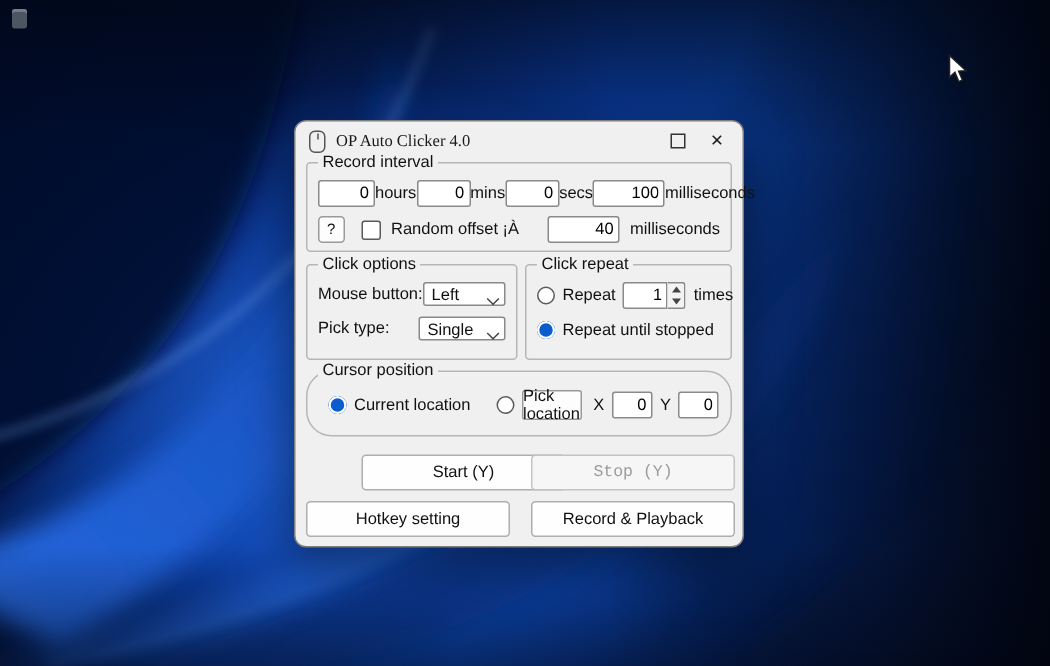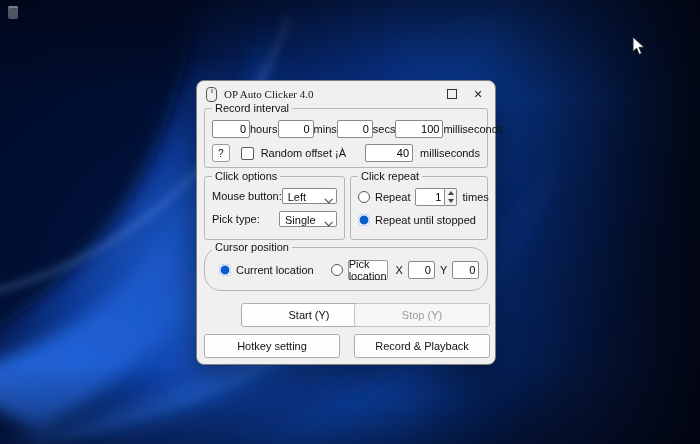--- a/index.html
+++ b/index.html
@@ -196,21 +196,21 @@
       <span class="lbl" style="margin-left:3px;">X</span>
       <input class="num" style="width: 27px;" value="0">
       <span class="lbl">Y</span>
       <input class="num" style="width: 27px;" value="0">
     </div>
   </div>
 
   <div class="btn" style="left:7px;top:222px;width:136px;margin-left:37px;">
     <span>Start (Y)</span>
   </div>
-  <div class="btn disabled" style="left:157px;top:222px;width:136px;">
+  <div class="btn disabled" style="left:157px;top:222px;width:136px;font-family:Liberation Mono, monospace;">
     <span>Stop (Y)</span>
   </div>
   <div class="btn" style="left:7px;top:253px;width:136px;">
     <span>Hotkey setting</span>
   </div>
   <div class="btn" style="left:157px;top:253px;width:136px;">
     <span>Record &amp; Playback</span>
   </div>
 
 </div>

